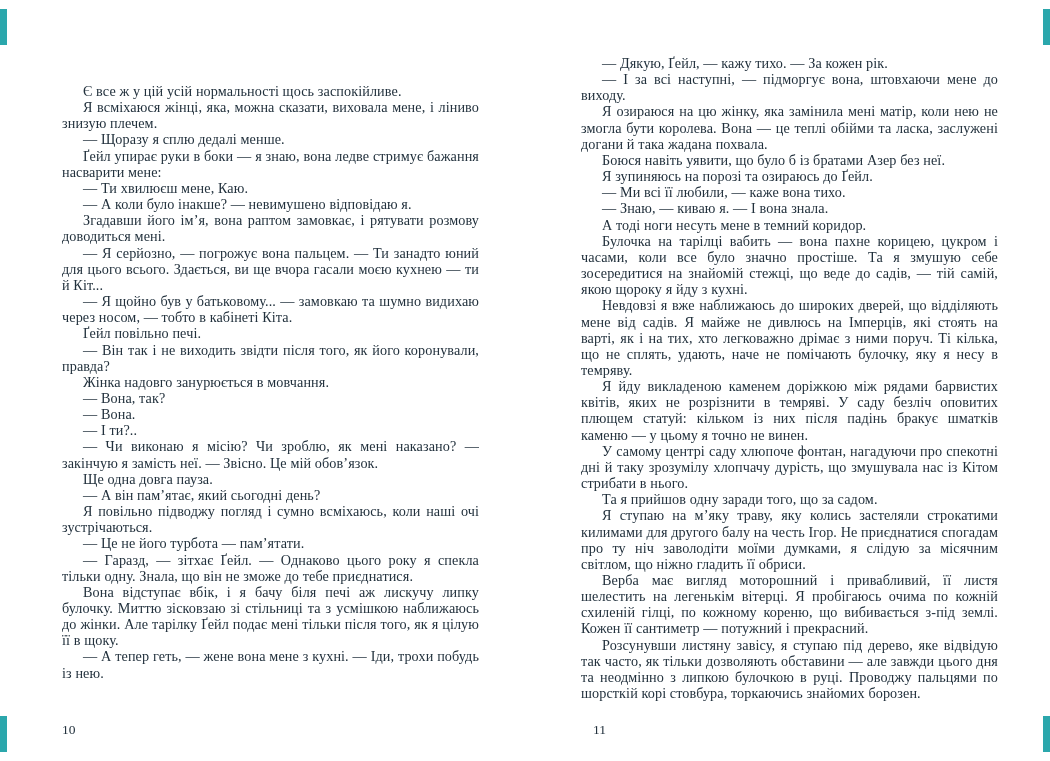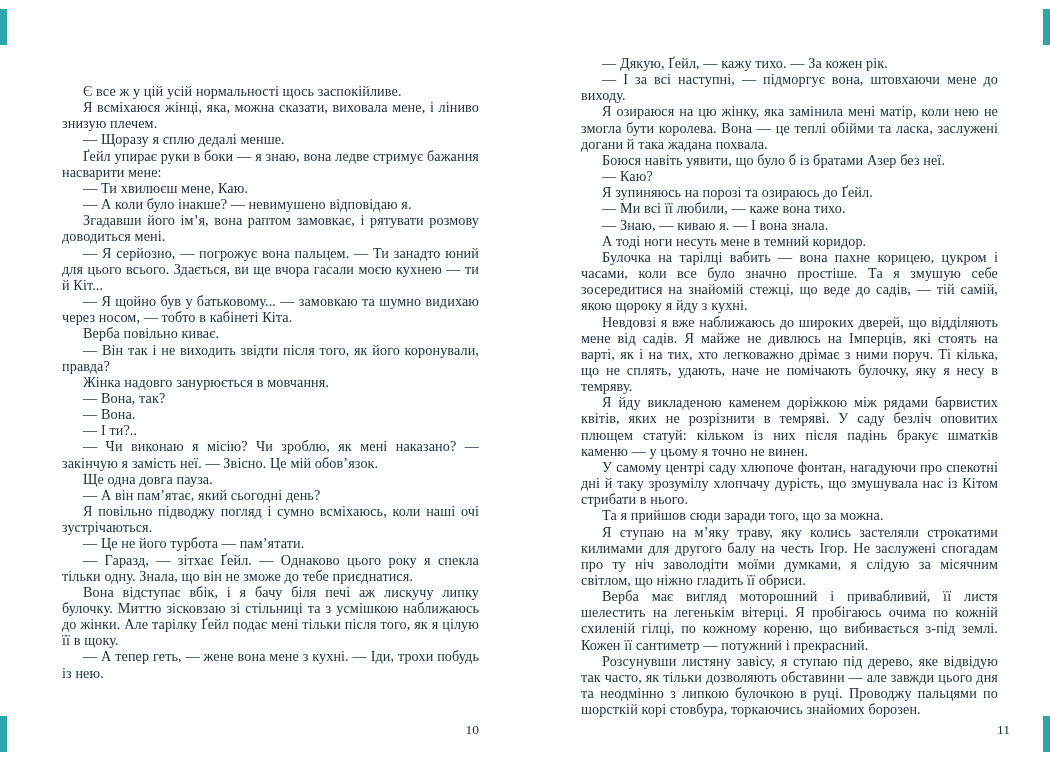--- a/index.html
+++ b/index.html
@@ -20,21 +20,21 @@
   .page-text{
     width:417px;
     text-align:justify;
     font-size:14.2px;
     line-height:16.15px;
     letter-spacing:0.1px;
   }
   .page-text p{margin:0;text-indent:21px;}
   .page-number{
     position:absolute;top:722px;width:417px;
-    text-align:right;font-size:13.5px;color:var(--text);
+    text-align:left;font-size:13.5px;color:var(--text);
   }
   .page-number--left{left:62px;}
   .page-number--right{left:593px;}
   .edge-accent{
     position:absolute;width:7px;height:36px;
     background:var(--accent);
   }
   .edge-accent--tl{left:0;top:9px;}
   .edge-accent--tr{right:0;top:9px;}
   .edge-accent--bl{left:0;top:716px;}
@@ -52,21 +52,21 @@
   <div class="page-text">
       <p>Є все ж у цій усій нормальності щось заспокійливе.</p>
       <p>Я всміхаюся жінці, яка, можна сказати, виховала мене, і ліниво знизую плечем.</p>
       <p>— Щоразу я сплю дедалі менше.</p>
       <p>Ґейл упирає руки в боки — я знаю, вона ледве стримує бажання насварити мене:</p>
       <p>— Ти хвилюєш мене, Каю.</p>
       <p>— А коли було інакше? — невимушено відповідаю я.</p>
       <p>Згадавши його ім’я, вона раптом замовкає, і рятувати розмову доводиться мені.</p>
       <p>— Я серйозно, — погрожує вона пальцем. — Ти занадто юний для цього всього. Здається, ви ще вчора гасали моєю кухнею — ти й Кіт...</p>
       <p>— Я щойно був у батьковому... — замовкаю та шумно видихаю через носом, — тобто в кабінеті Кіта.</p>
-      <p>Верба повільно киває.</p>
+      <p>Ґейл повільно печі.</p>
       <p>— Він так і не виходить звідти після того, як його коронували, правда?</p>
       <p>Жінка надовго занурюється в мовчання.</p>
       <p>— Вона, так?</p>
       <p>— Вона.</p>
       <p>— І ти?..</p>
       <p>— Чи виконаю я місію? Чи зроблю, як мені наказано? — закінчую я замість неї. — Звісно. Це мій обов’язок.</p>
       <p>Ще одна довга пауза.</p>
       <p>— А він пам’ятає, який сьогодні день?</p>
       <p>Я повільно підводжу погляд і сумно всміхаюсь, коли наші очі зустрічаються.</p>
       <p>— Це не його турбота — пам’ятати.</p>
@@ -75,30 +75,29 @@
       <p>— А тепер геть, — жене вона мене з кухні. — Іди, трохи побудь із нею.</p>
     </div>
 </div>
 
 <div class="page page--right">
   <div class="page-text">
       <p>— Дякую, Ґейл, — кажу тихо. — За кожен рік.</p>
       <p>— І за всі наступні, — підморгує вона, штовхаючи мене до виходу.</p>
       <p>Я озираюся на цю жінку, яка замінила мені матір, коли нею не змогла бути королева. Вона — це теплі обійми та ласка, заслужені догани й така жадана похвала.</p>
       <p>Боюся навіть уявити, що було б із братами Азер без неї.</p>
-      <p>— Каю?</p>
       <p>Я зупиняюсь на порозі та озираюсь до Ґейл.</p>
       <p>— Ми всі її любили, — каже вона тихо.</p>
       <p>— Знаю, — киваю я. — І вона знала.</p>
       <p>А тоді ноги несуть мене в темний коридор.</p>
       <p>Булочка на тарілці вабить — вона пахне корицею, цукром і часами, коли все було значно простіше. Та я змушую себе зосередитися на знайомій стежці, що веде до садів, — тій самій, якою щороку я йду з кухні.</p>
       <p>Невдовзі я вже наближаюсь до широких дверей, що відділяють мене від садів. Я майже не дивлюсь на Імперців, які стоять на варті, як і на тих, хто легковажно дрімає з ними поруч. Ті кілька, що не сплять, удають, наче не помічають булочку, яку я несу в темряву.</p>
       <p>Я йду викладеною каменем доріжкою між рядами барвистих квітів, яких не розрізнити в темряві. У саду безліч оповитих плющем статуй: кільком із них після падінь бракує шматків каменю — у цьому я точно не винен.</p>
       <p>У самому центрі саду хлюпоче фонтан, нагадуючи про спекотні дні й таку зрозумілу хлопчачу дурість, що змушувала нас із Кітом стрибати в нього.</p>
-      <p>Та я прийшов сюди заради того, що за можна.</p>
-      <p>Я ступаю на м’яку траву, яку колись застеляли строкатими килимами для другого балу на честь Ігор. Не заслужені спогадам про ту ніч заволодіти моїми думками, я слідую за місячним світлом, що ніжно гладить її обриси.</p>
+      <p>Та я прийшов одну заради того, що за садом.</p>
+      <p>Я ступаю на м’яку траву, яку колись застеляли строкатими килимами для другого балу на честь Ігор. Не приєднатися спогадам про ту ніч заволодіти моїми думками, я слідую за місячним світлом, що ніжно гладить її обриси.</p>
       <p>Верба має вигляд моторошний і привабливий, її листя шелестить на легенькім вітерці. Я пробігаюсь очима по кожній схиленій гілці, по кожному кореню, що вибивається з-під землі. Кожен її сантиметр — потужний і прекрасний.</p>
       <p>Розсунувши листяну завісу, я ступаю під дерево, яке відвідую так часто, як тільки дозволяють обставини — але завжди цього дня та неодмінно з липкою булочкою в руці. Проводжу пальцями по шорсткій корі стовбура, торкаючись знайомих борозен.</p>
     </div>
 </div>
 
 <div class="page-number page-number--left">10</div>
 <div class="page-number page-number--right">11</div>
 
 </body></html>

